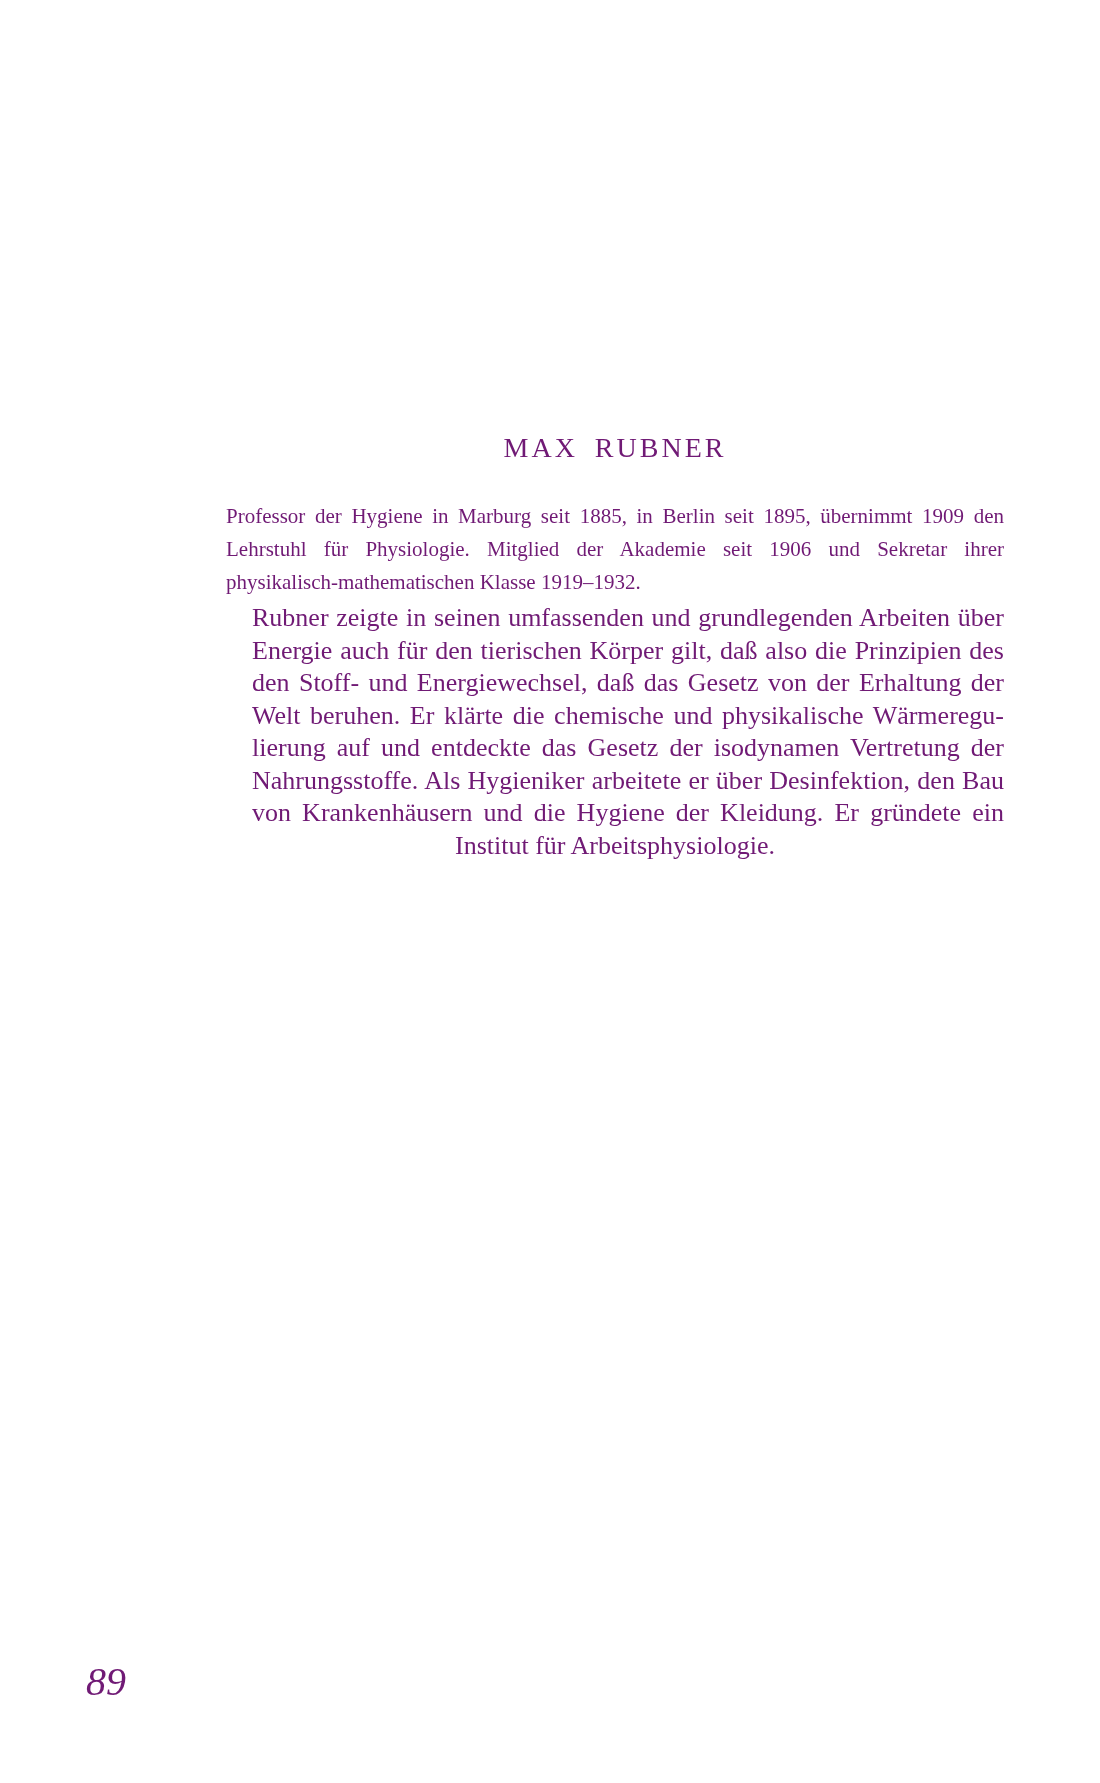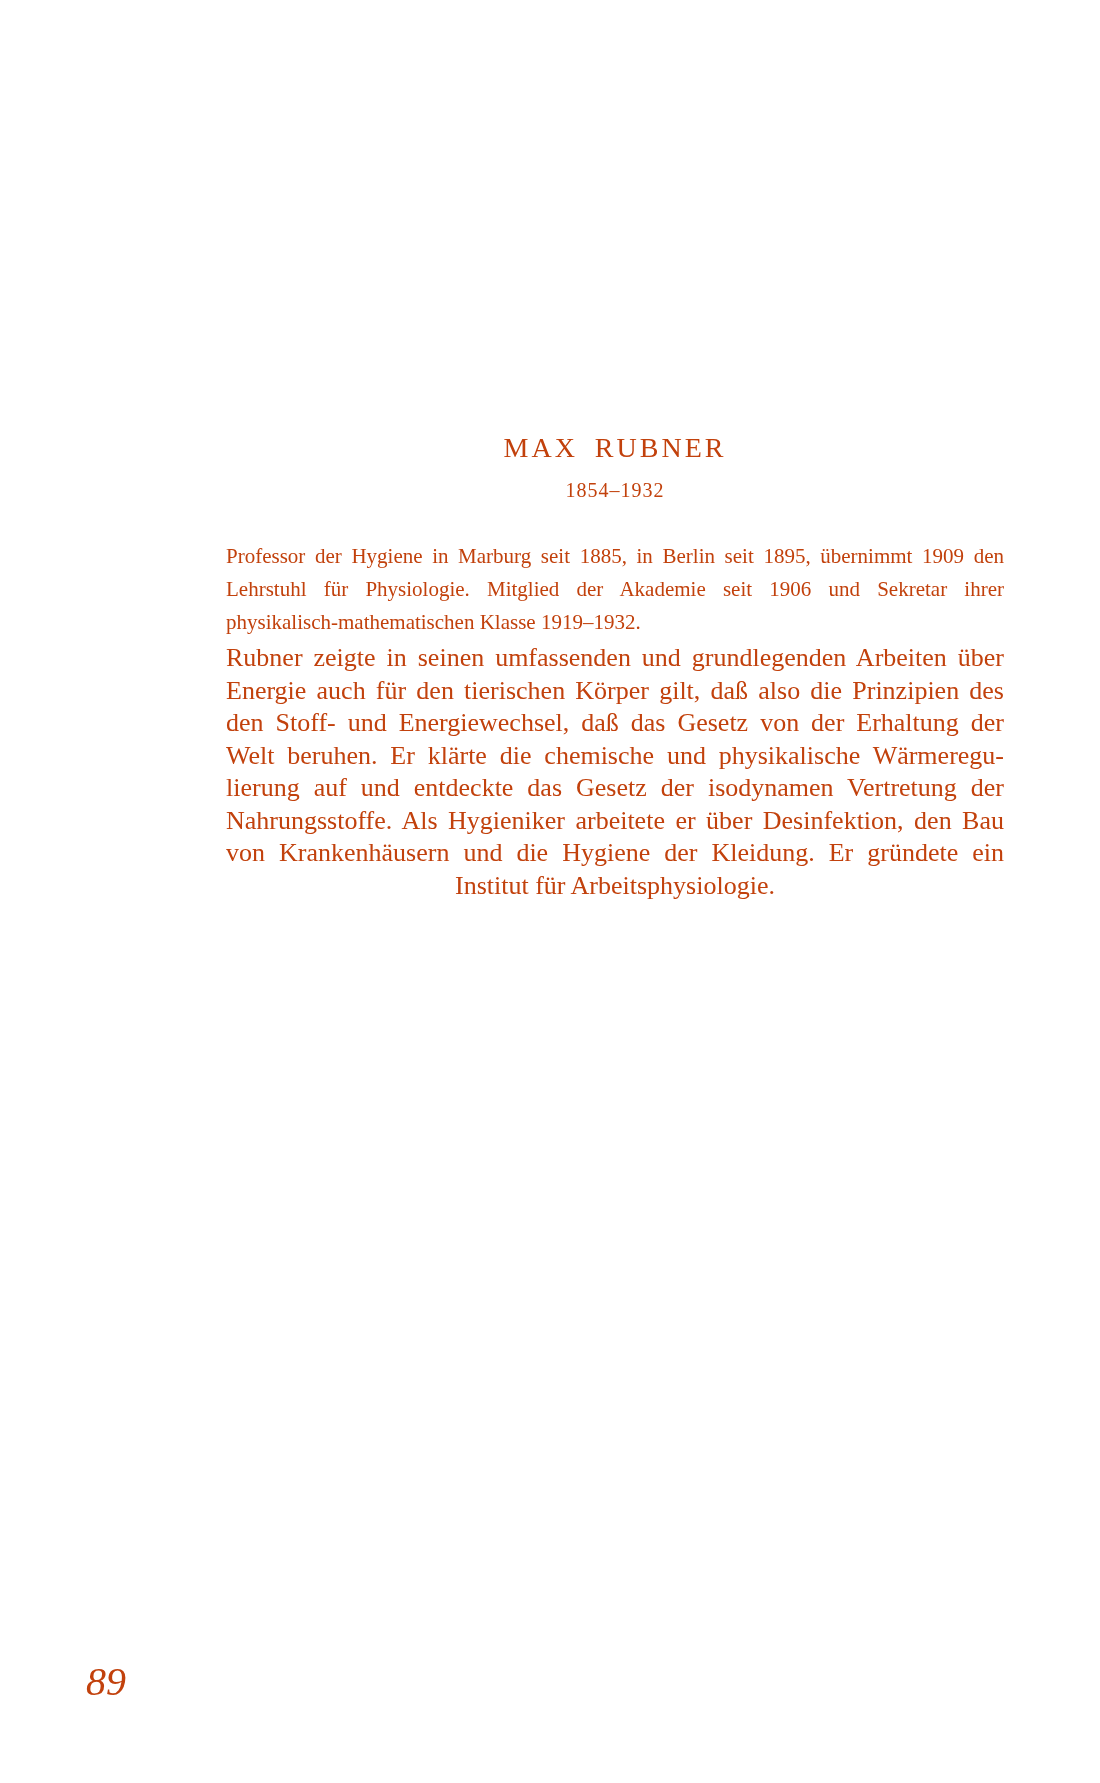--- a/index.html
+++ b/index.html
@@ -5,21 +5,21 @@
   html, body {
     margin: 0;
     padding: 0;
     background: #ffffff;
   }
   .page {
     position: relative;
     width: 1100px;
     height: 1783px;
     background: #ffffff;
-    color: #c2410c;
+    color: #701a75;
     font-family: "Liberation Serif", "DejaVu Serif", serif;
     overflow: hidden;
     border-radius: 12px;
   }
   .text-column {
     position: absolute;
     left: 226px;
     top: 432px;
     width: 778px;
   }
@@ -52,20 +52,21 @@
     text-align: left;
   }
   .body-paragraph {
     margin-top: 3px;
     font-size: 26px;
     line-height: 32.5px;
   }
   .body-line.justified {
     text-align: justify;
     text-align-last: justify;
+    margin-left: 26px;
   }
   .body-line.last {
     text-align: center;
   }
   .page-number {
     position: absolute;
     left: 86px;
     top: 1658px;
     font-size: 40px;
     line-height: 48px;
@@ -73,21 +74,20 @@
   }
 </style>
 </head>
 <body>
 
 <div class="page">
   <div class="text-column">
 
     <h1 class="title">MAX RUBNER</h1>
 
-    <div class="dates">1854–1932</div>
 
     <div class="bio">
       <div class="bio-line justified">Professor der Hygiene in Marburg seit 1885, in Berlin seit 1895, übernimmt 1909 den</div>
       <div class="bio-line justified">Lehrstuhl für Physiologie. Mitglied der Akademie seit 1906 und Sekretar ihrer</div>
       <div class="bio-line centered">physikalisch-mathematischen Klasse 1919–1932.</div>
     </div>
 
     <div class="body-paragraph">
       <div class="body-line justified">Rubner zeigte in seinen umfassenden und grundlegenden Arbeiten über</div>
       <div class="body-line justified">Energie auch für den tierischen Körper gilt, daß also die Prinzipien des</div>

